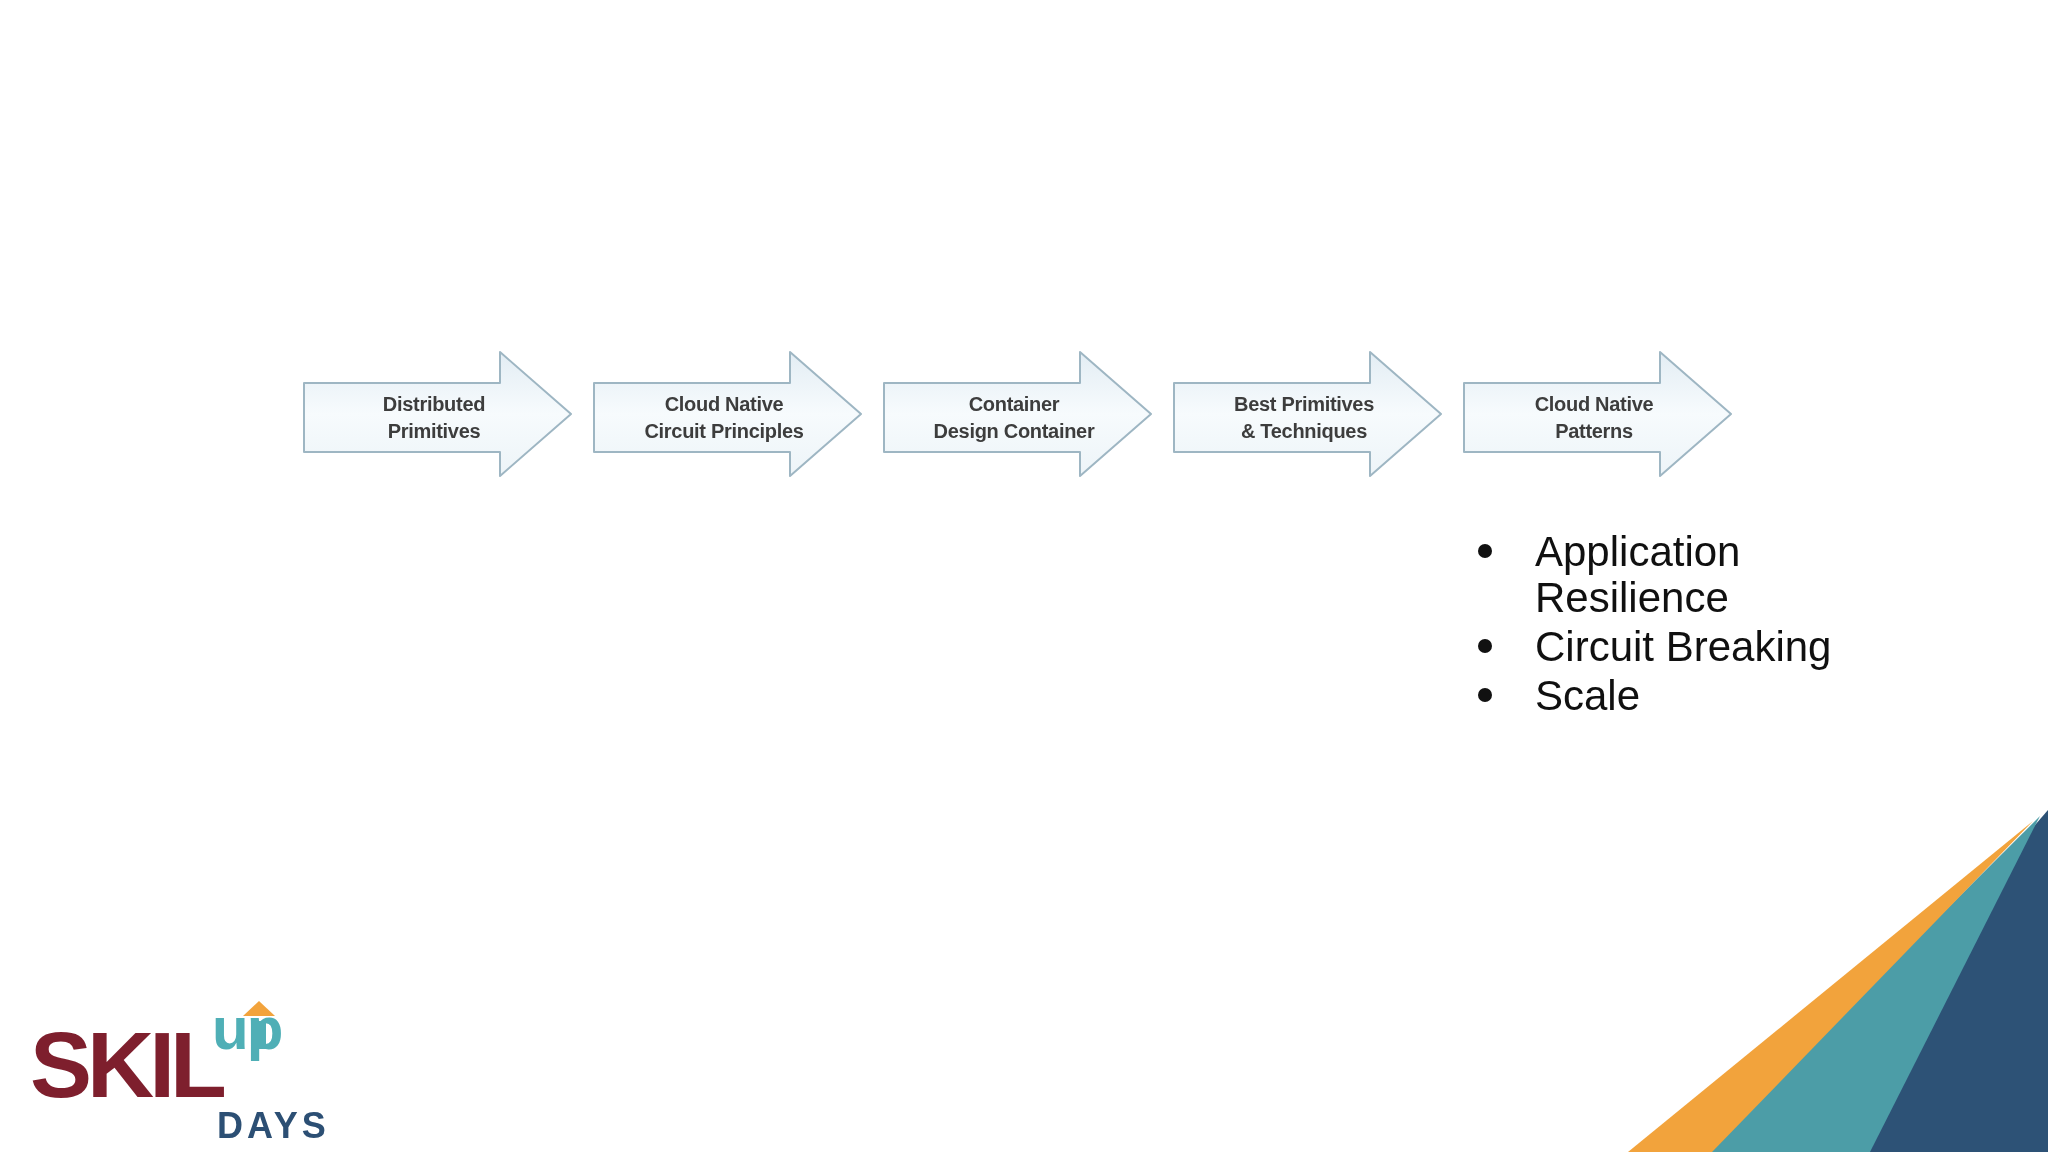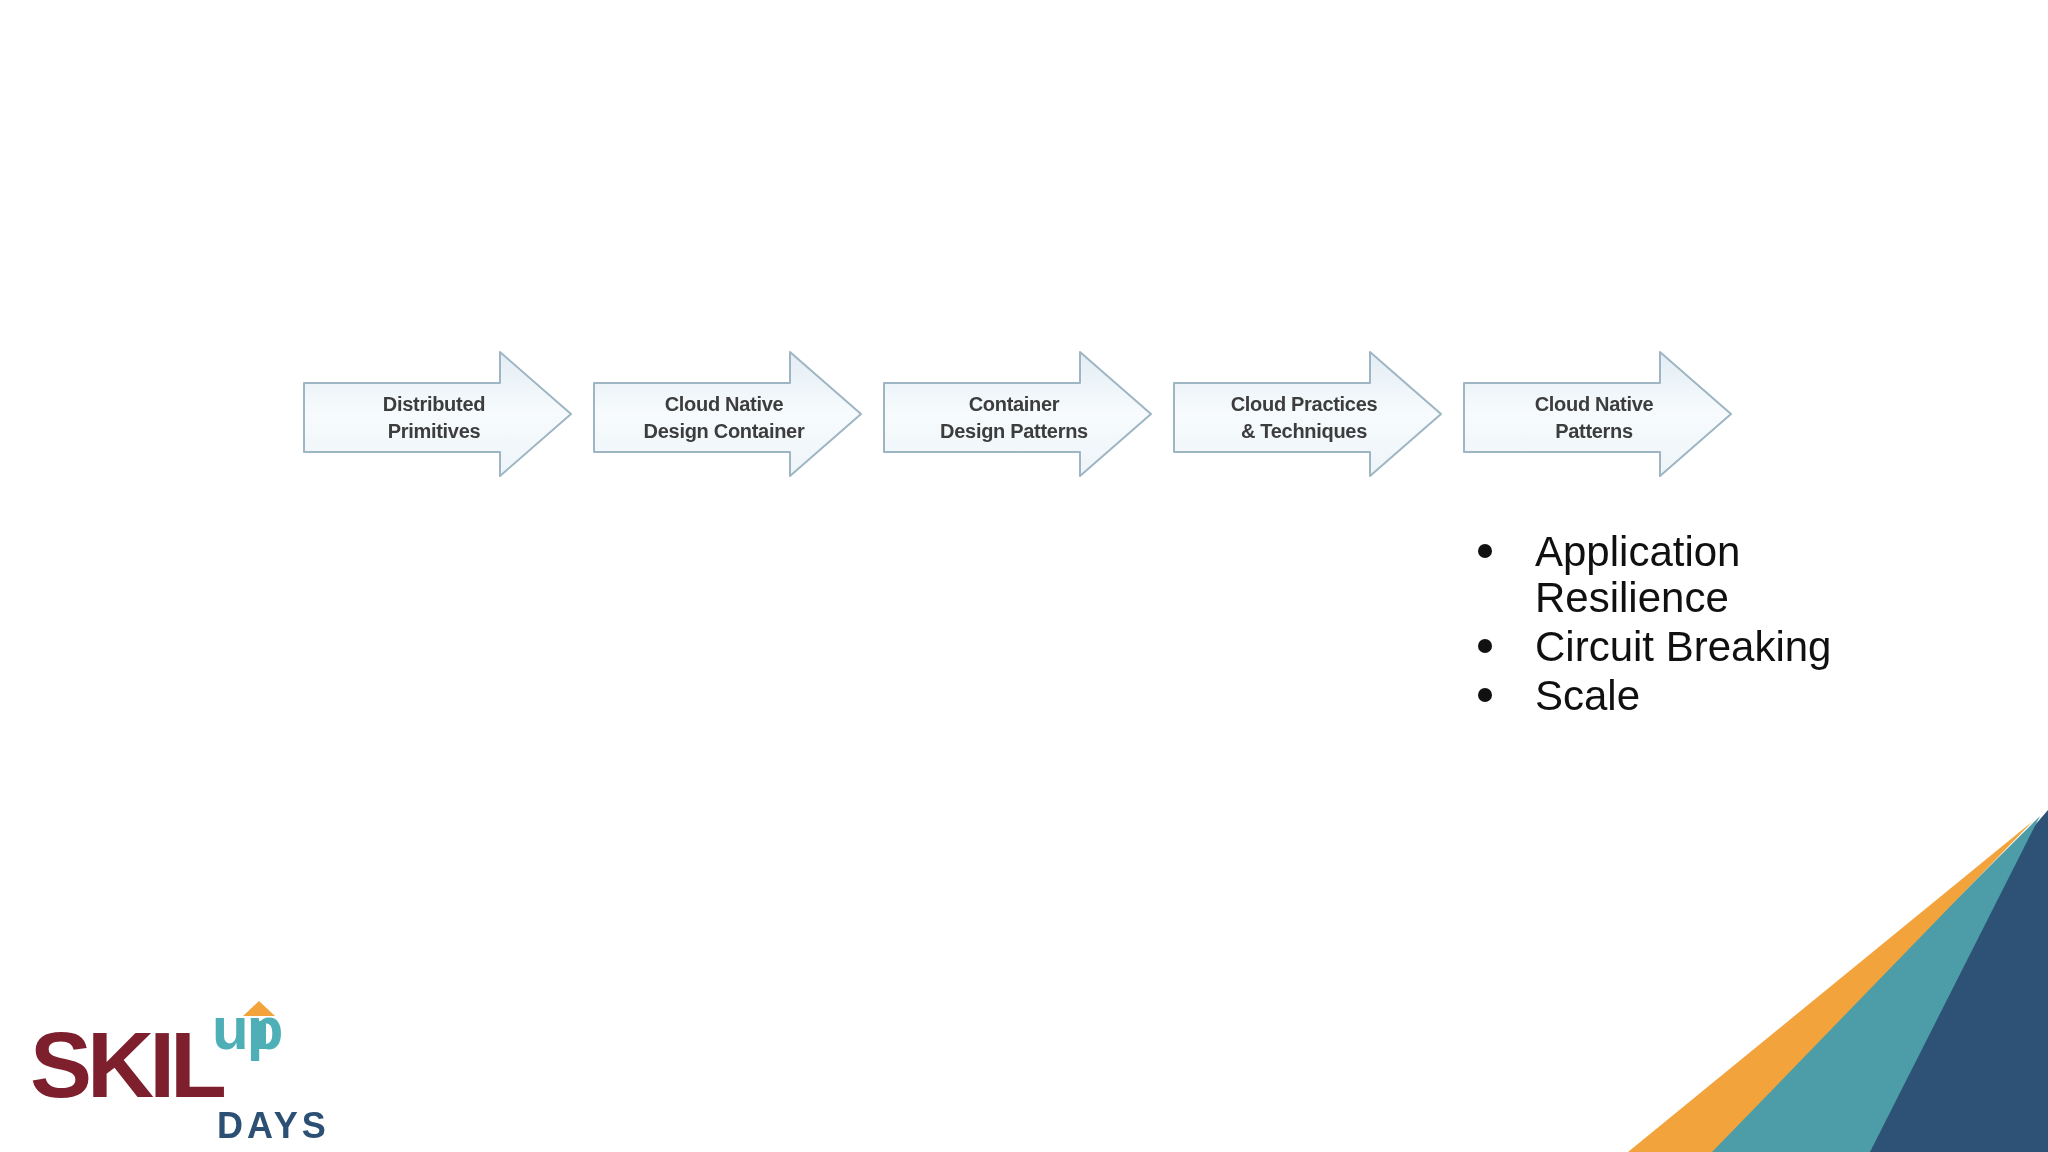--- a/index.html
+++ b/index.html
@@ -177,40 +177,40 @@
         <span>Primitives</span>
       </div>
     </div>
 
     <div class="arrow arrow-2">
       <svg viewBox="0 0 270 128">
         <polygon points="1,33 197,33 197,2 268,64 197,126 197,102 1,102" fill="url(#arrowFill)" stroke="#9eb6c3" stroke-width="2" stroke-linejoin="round"></polygon>
       </svg>
       <div class="label">
         <span>Cloud Native</span>
+        <span>Circuit Principles</span>
+      </div>
+    </div>
+
+    <div class="arrow arrow-3">
+      <svg viewBox="0 0 270 128">
+        <polygon points="1,33 197,33 197,2 268,64 197,126 197,102 1,102" fill="url(#arrowFill)" stroke="#9eb6c3" stroke-width="2" stroke-linejoin="round"></polygon>
+      </svg>
+      <div class="label">
+        <span>Container</span>
         <span>Design Container</span>
       </div>
     </div>
 
-    <div class="arrow arrow-3">
-      <svg viewBox="0 0 270 128">
-        <polygon points="1,33 197,33 197,2 268,64 197,126 197,102 1,102" fill="url(#arrowFill)" stroke="#9eb6c3" stroke-width="2" stroke-linejoin="round"></polygon>
-      </svg>
-      <div class="label">
-        <span>Container</span>
-        <span>Design Patterns</span>
-      </div>
-    </div>
-
     <div class="arrow arrow-4">
       <svg viewBox="0 0 270 128">
         <polygon points="1,33 197,33 197,2 268,64 197,126 197,102 1,102" fill="url(#arrowFill)" stroke="#9eb6c3" stroke-width="2" stroke-linejoin="round"></polygon>
       </svg>
       <div class="label">
-        <span>Cloud Practices</span>
+        <span>Best Primitives</span>
         <span>&amp; Techniques</span>
       </div>
     </div>
 
     <div class="arrow arrow-5">
       <svg viewBox="0 0 270 128">
         <polygon points="1,33 197,33 197,2 268,64 197,126 197,102 1,102" fill="url(#arrowFill)" stroke="#9eb6c3" stroke-width="2" stroke-linejoin="round"></polygon>
       </svg>
       <div class="label">
         <span>Cloud Native</span>

